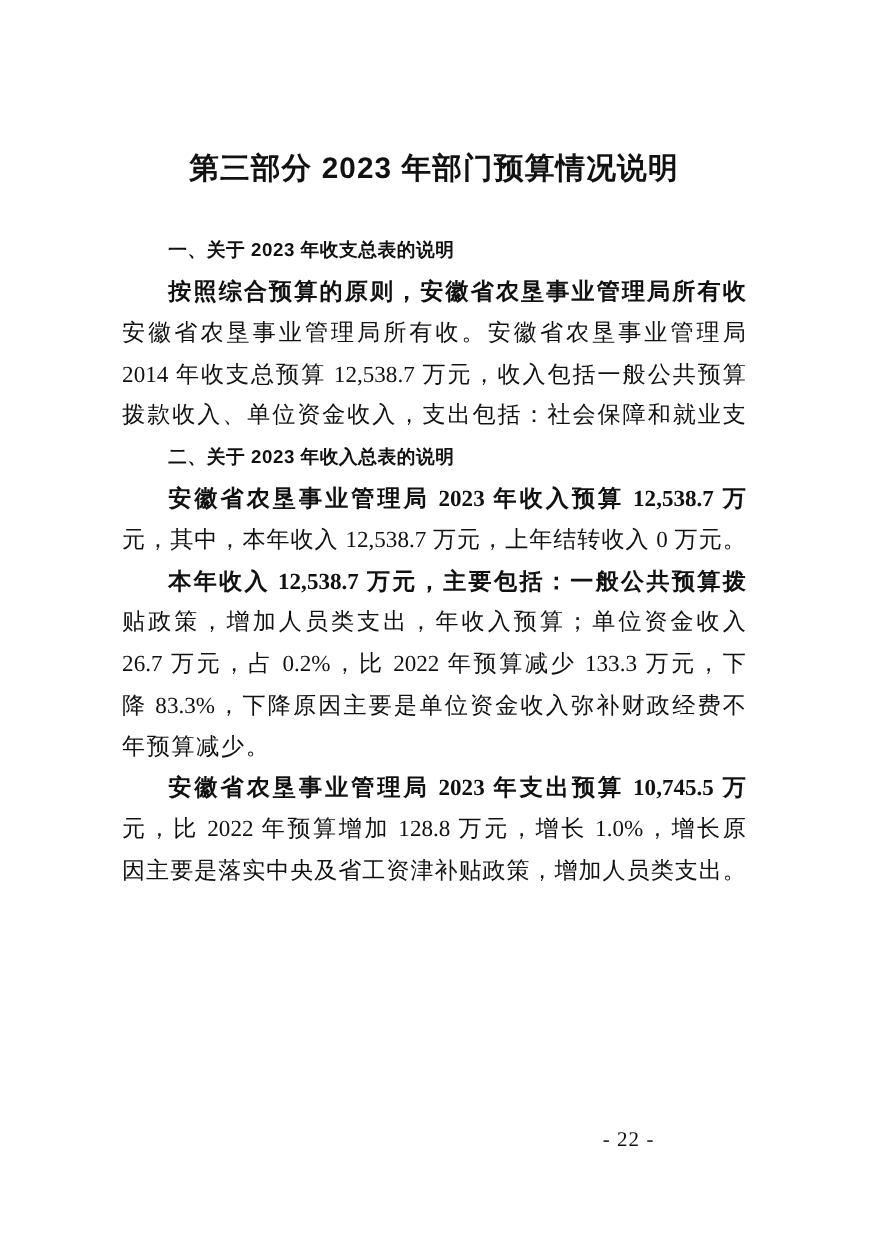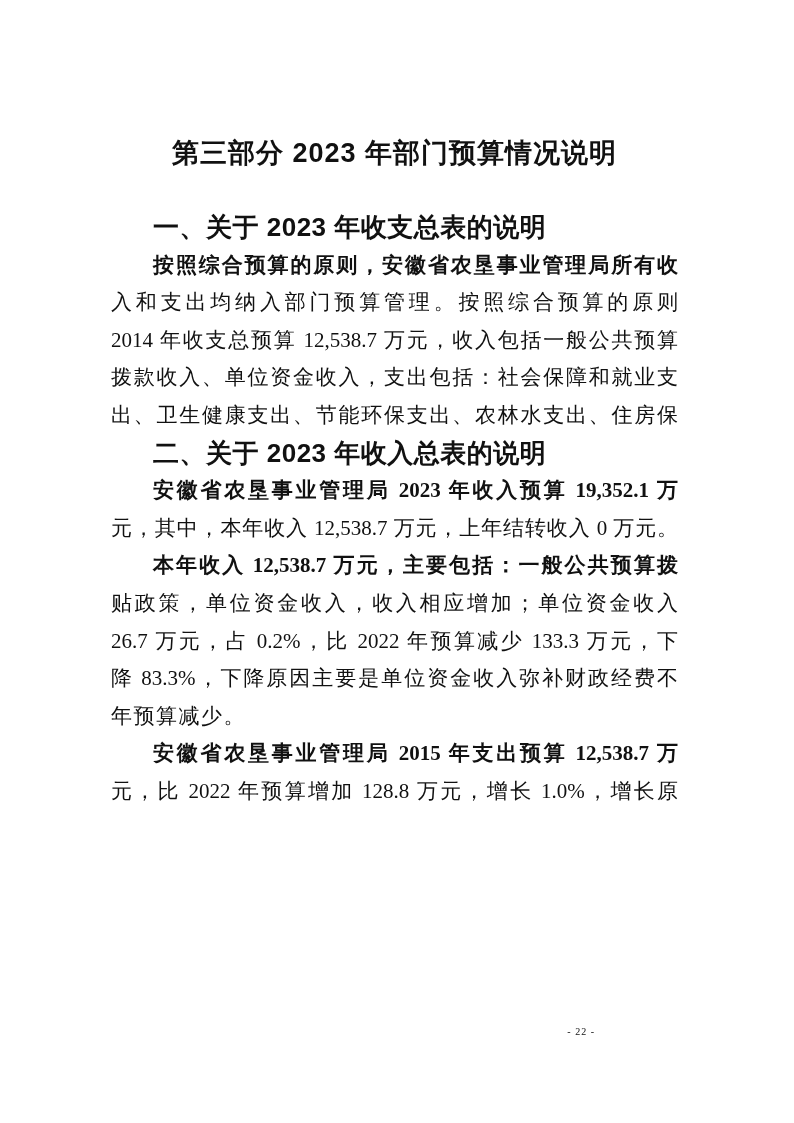--- a/index.html
+++ b/index.html
@@ -54,53 +54,53 @@
     font-weight: bold;
   }
   
   .line.end {
     letter-spacing: 1.5px;
   }
   
   .line.h {
     font-family: "Liberation Sans", "DejaVu Sans", sans-serif;
     font-weight: bold;
-    font-size: 26px;
+    font-size: 17px;
     letter-spacing: 0.5px;
   }
   .page-number {
     position: absolute;
     top: 1026px;
     right: 116px;
     font-family: "Liberation Serif", "DejaVu Serif", serif;
-    font-size: 10px;
+    font-size: 19px;
     letter-spacing: 1px;
   }
 </style>
 </head>
 <body>
 
 <div class="page">
 
   <div class="doc-title">第三部分 2023 年部门预算情况说明</div>
 
   <div class="content">
     <div class="line h ind">一、关于 2023 年收支总表的说明</div>
     <div class="line j ind">按照综合预算的原则，安徽省农垦事业管理局所有收</div>
-    <div class="line j">入和支出均纳入部门预算管理。按照综合预算的原则</div>
+    <div class="line j">安徽省农垦事业管理局所有收。安徽省农垦事业管理局</div>
     <div class="line j">2014 年收支总预算 12,538.7 万元，收入包括一般公共预算</div>
     <div class="line j">拨款收入、单位资金收入，支出包括：社会保障和就业支</div>
-    <div class="line j">出、卫生健康支出、节能环保支出、农林水支出、住房保</div>
     <div class="line h ind">二、关于 2023 年收入总表的说明</div>
-    <div class="line j ind">安徽省农垦事业管理局 2023 年收入预算 19,352.1 万</div>
+    <div class="line j ind">安徽省农垦事业管理局 2023 年收入预算 12,538.7 万</div>
     <div class="line j">元，其中，本年收入 12,538.7 万元，上年结转收入 0 万元。</div>
     <div class="line j ind">本年收入 12,538.7 万元，主要包括：一般公共预算拨</div>
-    <div class="line j">贴政策，单位资金收入，收入相应增加；单位资金收入</div>
+    <div class="line j">贴政策，增加人员类支出，年收入预算；单位资金收入</div>
     <div class="line j">26.7 万元，占 0.2%，比 2022 年预算减少 133.3 万元，下</div>
     <div class="line j">降 83.3%，下降原因主要是单位资金收入弥补财政经费不</div>
     <div class="line end">年预算减少。</div>
-    <div class="line j ind">安徽省农垦事业管理局 2015 年支出预算 12,538.7 万</div>
+    <div class="line j ind">安徽省农垦事业管理局 2023 年支出预算 10,745.5 万</div>
     <div class="line j">元，比 2022 年预算增加 128.8 万元，增长 1.0%，增长原</div>
+    <div class="line j">因主要是落实中央及省工资津补贴政策，增加人员类支出。</div>
   </div>
 
   <div class="page-number">- 22 -</div>
 
 </div>
 
 </body></html>

